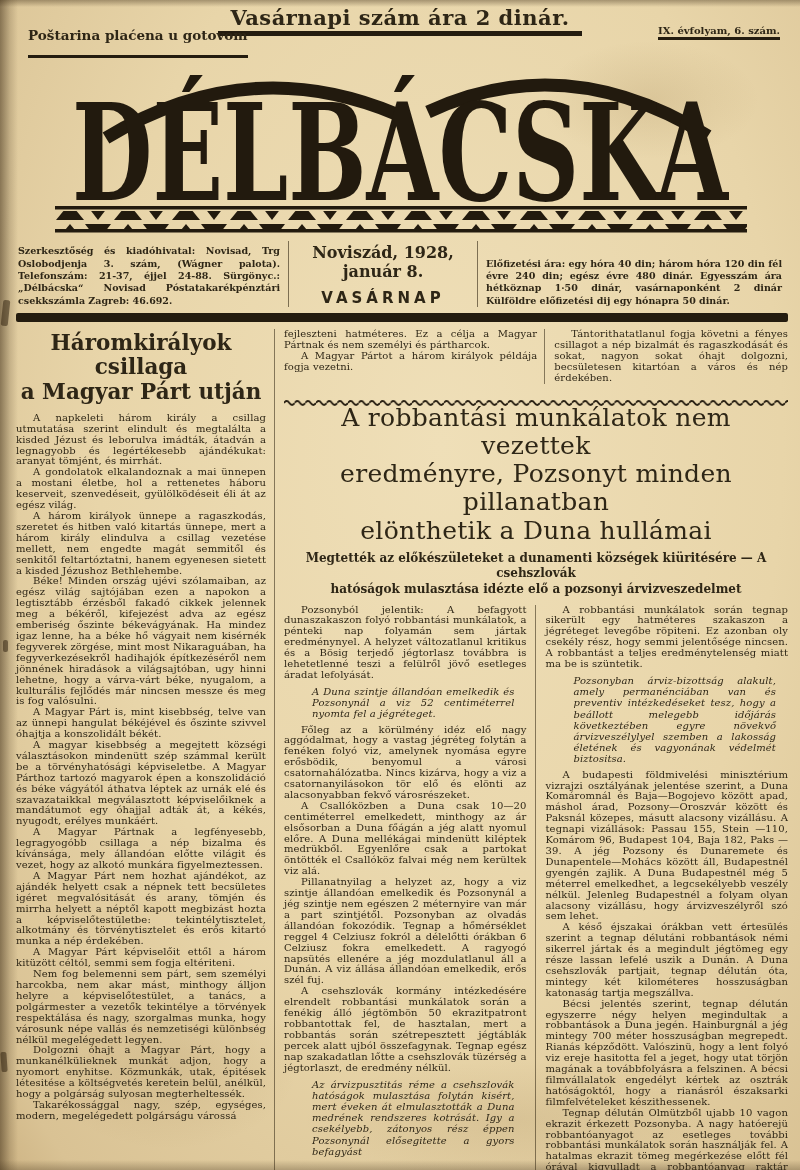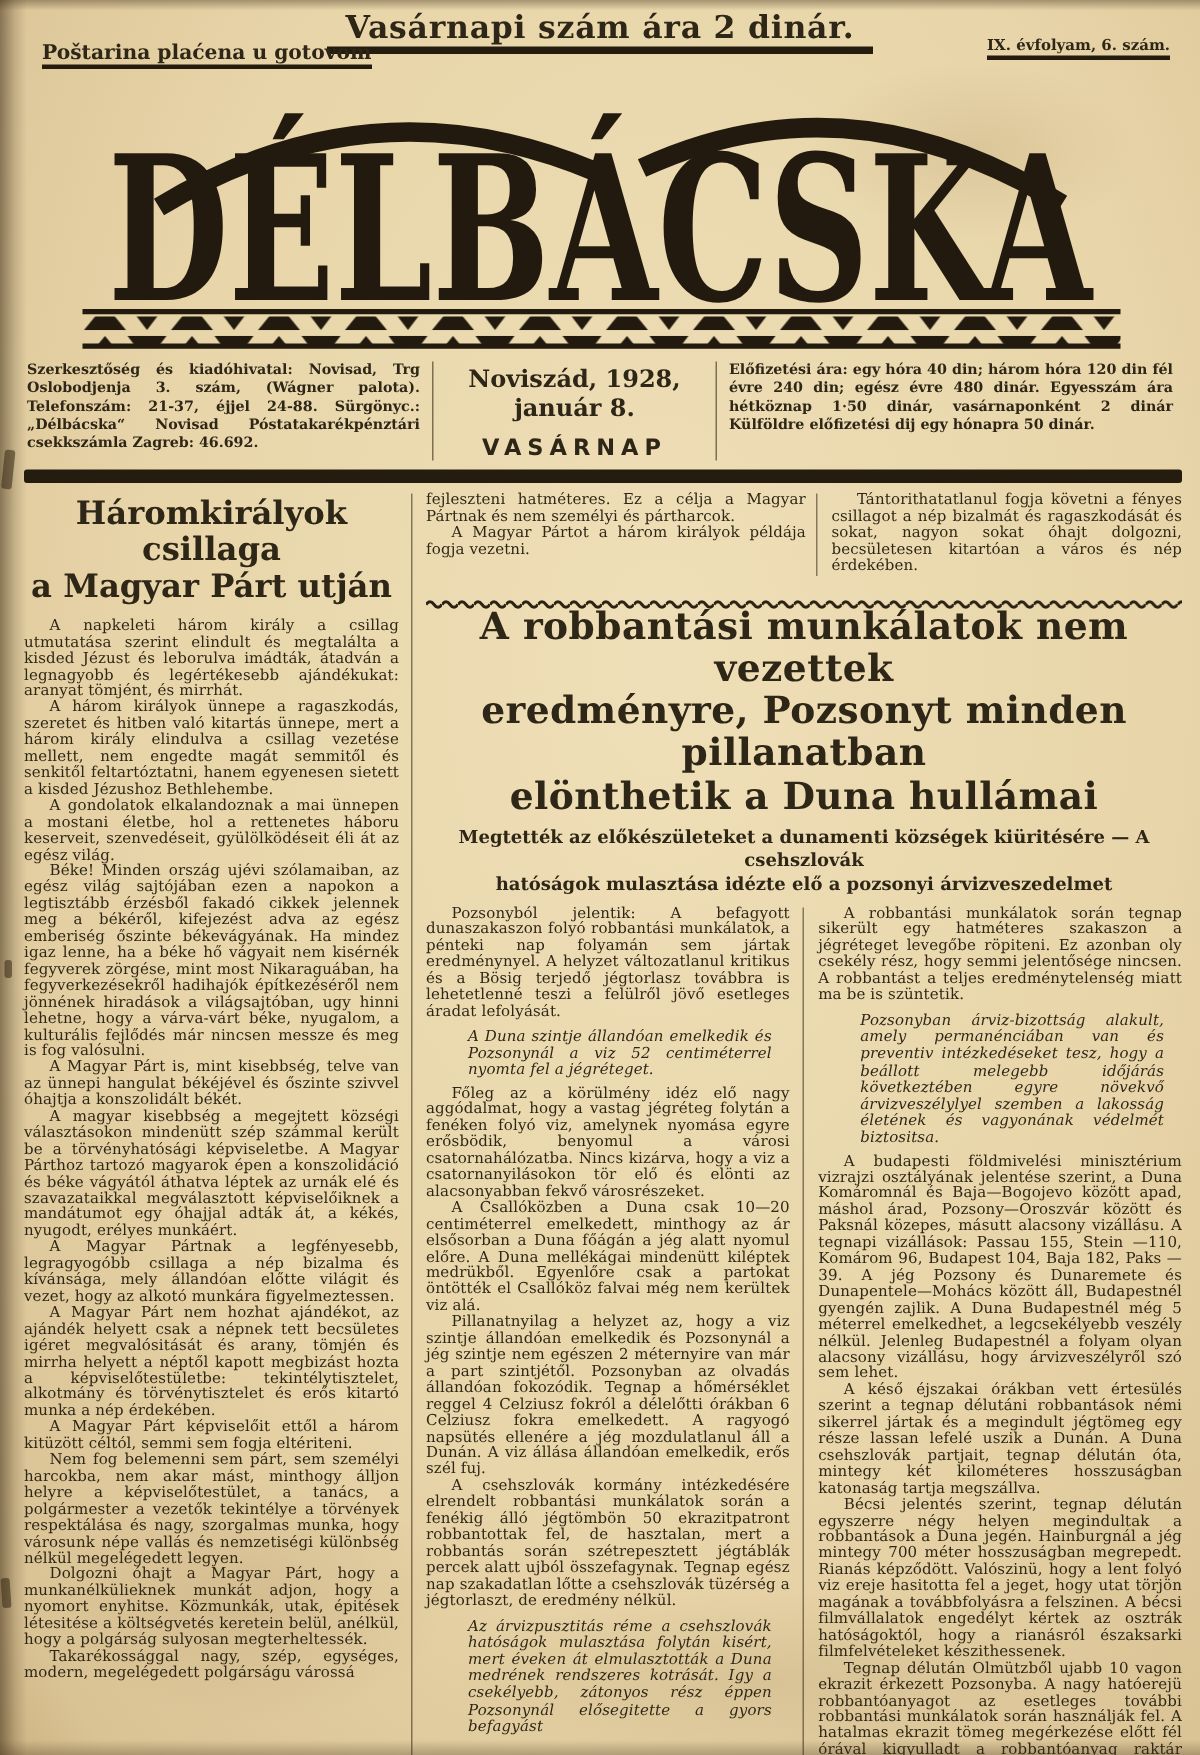--- a/index.html
+++ b/index.html
@@ -22,29 +22,29 @@
   .mark.m1{left:2px;top:300px;width:7px;height:26px;transform:rotate(6deg);}
   .mark.m2{left:1px;top:1052px;width:6px;height:20px;transform:rotate(-4deg);}
   .mark.m3{left:3px;top:640px;width:5px;height:12px;}
 
   
   .topbar{position:relative;height:54px;z-index:2;}
   .banner{width:fit-content;margin:0 auto;padding:5px 12px 1px;
     font-size:21px;font-weight:bold;letter-spacing:.5px;
     border-bottom:5px solid #241c0f;}
   .notice{position:absolute;left:28px;top:27px;font-size:13.5px;font-weight:bold;
-    border-bottom:3px solid #241c0f;padding-bottom:0;}
+    border-bottom:3px solid #241c0f;padding-bottom:12px;}
   .issue{position:absolute;right:20px;top:25px;font-size:10px;font-weight:bold;
     border-bottom:3px solid #241c0f;padding-bottom:1px;}
 
   
   .masthead{position:relative;height:182px;z-index:2;}
 
   
-  .infobar{display:flex;align-items:flex-start;padding:5px 18px 5px 18px;z-index:2;position:relative;}
+  .infobar{display:flex;align-items:flex-end;padding:5px 18px 5px 18px;z-index:2;position:relative;}
   .info-left{width:262px;font-size:9.5px;font-weight:bold;text-align:justify;line-height:1.3;}
   .info-center{flex:1;text-align:center;padding:2px 6px 0;margin:0 8px;
     border-left:1px solid rgba(50,38,18,.6);border-right:1px solid rgba(50,38,18,.6);}
   .info-date{font-size:16px;font-weight:bold;}
   .info-day{font-family:"DejaVu Sans",sans-serif;font-weight:bold;font-size:15px;letter-spacing:4px;margin-top:8px;}
   .info-right{width:296px;font-size:9.5px;font-weight:bold;text-align:justify;line-height:1.3;}
   .thick-rule{height:9px;background:#241c0f;margin:1px 12px 0 16px;border-radius:2px;z-index:2;position:relative;}
 
   
   .content{display:flex;padding:7px 12px 0 16px;position:relative;z-index:2;}
@@ -56,21 +56,21 @@
     white-space:pre-line;margin:2px 0 9px;}
   .para{margin:0;text-indent:1.7em;text-align:justify;font-size:10px;line-height:10.9px;letter-spacing:.1px;}
   .para.flush{text-indent:0;}
   .para.lead{font-style:italic;text-indent:0;text-align:justify;margin:5px 12px 5px 28px;line-height:11.2px;}
 
   .cont-row{display:flex;}
   .cont-col1{width:52%;padding-right:7px;}
   .cont-col2{width:48%;padding-left:9px;border-left:1px solid rgba(48,36,16,.55);}
 
   .wavy{margin:7px 0 2px;height:6px;}
-  .headline2{font-size:25px;font-weight:bold;text-align:center;line-height:1.13;
+  .headline2{font-size:25px;font-weight:normal;text-align:center;line-height:1.13;
     white-space:pre-line;margin:5px 0 4px;letter-spacing:.3px;}
   .subhead{font-size:12px;font-weight:bold;text-align:center;line-height:1.3;
     white-space:pre-line;margin:2px 0 7px;}
   .art2{display:flex;flex:1;}
   .a2col1{width:50%;padding-right:8px;}
   .a2col2{width:50%;padding-left:10px;border-left:1px solid rgba(48,36,16,.55);}
 </style>
 </head>
 <body>
 
@@ -112,22 +112,22 @@
   </div>
 
   <div class="thick-rule"></div>
 
   <main class="content">
     <section class="col-left">
       <h1 class="article-title">Háromkirályok csillaga
 a Magyar Párt utján</h1>
       <div>
           <p class="para">A napkeleti három király a csillag utmutatása szerint elindult és megtalálta a kisded Jézust és leborulva imádták, átadván a legnagyobb és legértékesebb ajándékukat: aranyat tömjént, és mirrhát.</p>
+          <p class="para">A gondolatok elkalandoznak a mai ünnepen a mostani életbe, hol a rettenetes háboru keserveit, szenvedéseit, gyülölködéseit éli át az egész világ.</p>
           <p class="para">A három királyok ünnepe a ragaszkodás, szeretet és hitben való kitartás ünnepe, mert a három király elindulva a csillag vezetése mellett, nem engedte magát semmitől és senkitől feltartóztatni, hanem egyenesen sietett a kisded Jézushoz Bethlehembe.</p>
-          <p class="para">A gondolatok elkalandoznak a mai ünnepen a mostani életbe, hol a rettenetes háboru keserveit, szenvedéseit, gyülölködéseit éli át az egész világ.</p>
           <p class="para">Béke! Minden ország ujévi szólamaiban, az egész világ sajtójában ezen a napokon a legtisztább érzésből fakadó cikkek jelennek meg a békéről, kifejezést adva az egész emberiség őszinte békevágyának. Ha mindez igaz lenne, ha a béke hő vágyait nem kisérnék fegyverek zörgése, mint most Nikaraguában, ha fegyverkezésekről hadihajók építkezéséről nem jönnének hiradások a világsajtóban, ugy hinni lehetne, hogy a várva-várt béke, nyugalom, a kulturális fejlődés már nincsen messze és meg is fog valósulni.</p>
           <p class="para">A Magyar Párt is, mint kisebbség, telve van az ünnepi hangulat békéjével és őszinte szivvel óhajtja a konszolidált békét.</p>
           <p class="para">A magyar kisebbség a megejtett községi választásokon mindenütt szép számmal került be a törvényhatósági képviseletbe. A Magyar Párthoz tartozó magyarok épen a konszolidáció és béke vágyától áthatva léptek az urnák elé és szavazataikkal megválasztott képviselőiknek a mandátumot egy óhajjal adták át, a kékés, nyugodt, erélyes munkáért.</p>
           <p class="para">A Magyar Pártnak a legfényesebb, legragyogóbb csillaga a nép bizalma és kívánsága, mely állandóan előtte világit és vezet, hogy az alkotó munkára figyelmeztessen.</p>
           <p class="para">A Magyar Párt nem hozhat ajándékot, az ajándék helyett csak a népnek tett becsületes igéret megvalósitását és arany, tömjén és mirrha helyett a néptől kapott megbizást hozta a képviselőtestületbe: tekintélytisztelet, alkotmány és törvénytisztelet és erős kitartó munka a nép érdekében.</p>
           <p class="para">A Magyar Párt képviselőit ettől a három kitüzött céltól, semmi sem fogja eltériteni.</p>
           <p class="para">Nem fog belemenni sem párt, sem személyi harcokba, nem akar mást, minthogy álljon helyre a képviselőtestület, a tanács, a polgármester a vezetők tekintélye a törvények respektálása és nagy, szorgalmas munka, hogy városunk népe vallás és nemzetiségi különbség nélkül megelégedett legyen.</p>
           <p class="para">Dolgozni óhajt a Magyar Párt, hogy a munkanélkülieknek munkát adjon, hogy a nyomort enyhitse. Közmunkák, utak, épitések létesitése a költségvetés keretein belül, anélkül, hogy a polgárság sulyosan megterheltessék.</p>
           <p class="para">Takarékossággal nagy, szép, egységes, modern, megelégedett polgárságu várossá</p>
         </div>

